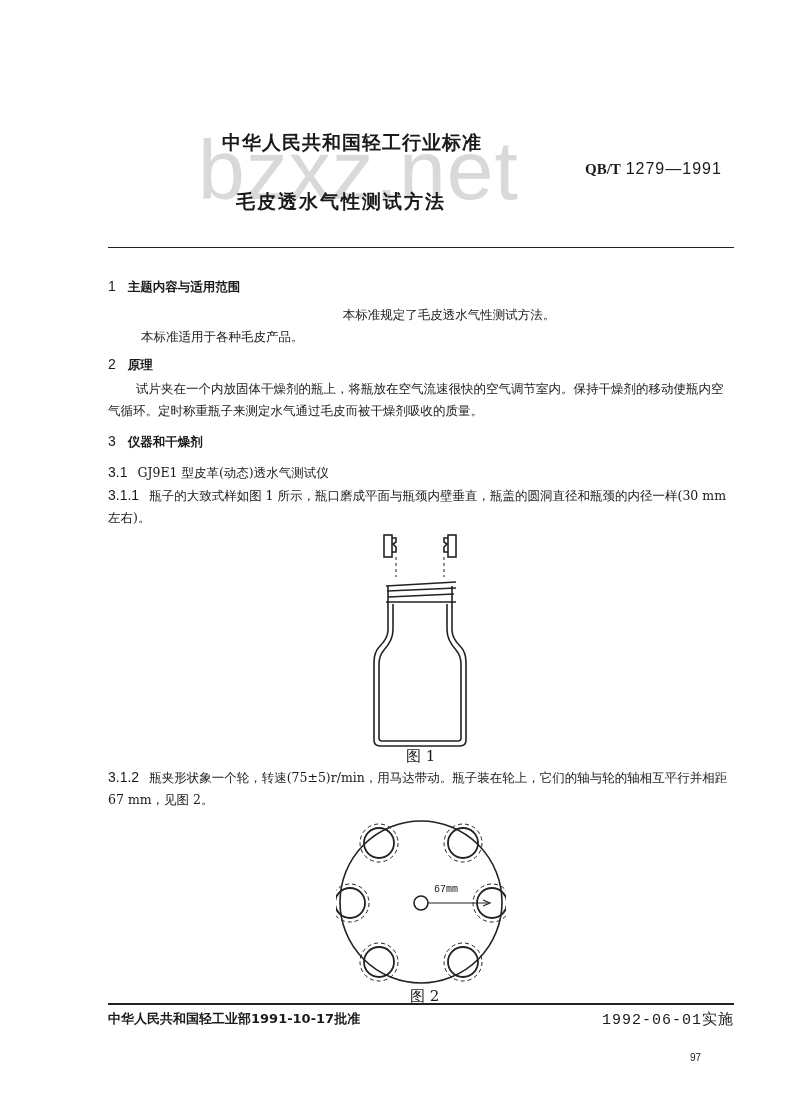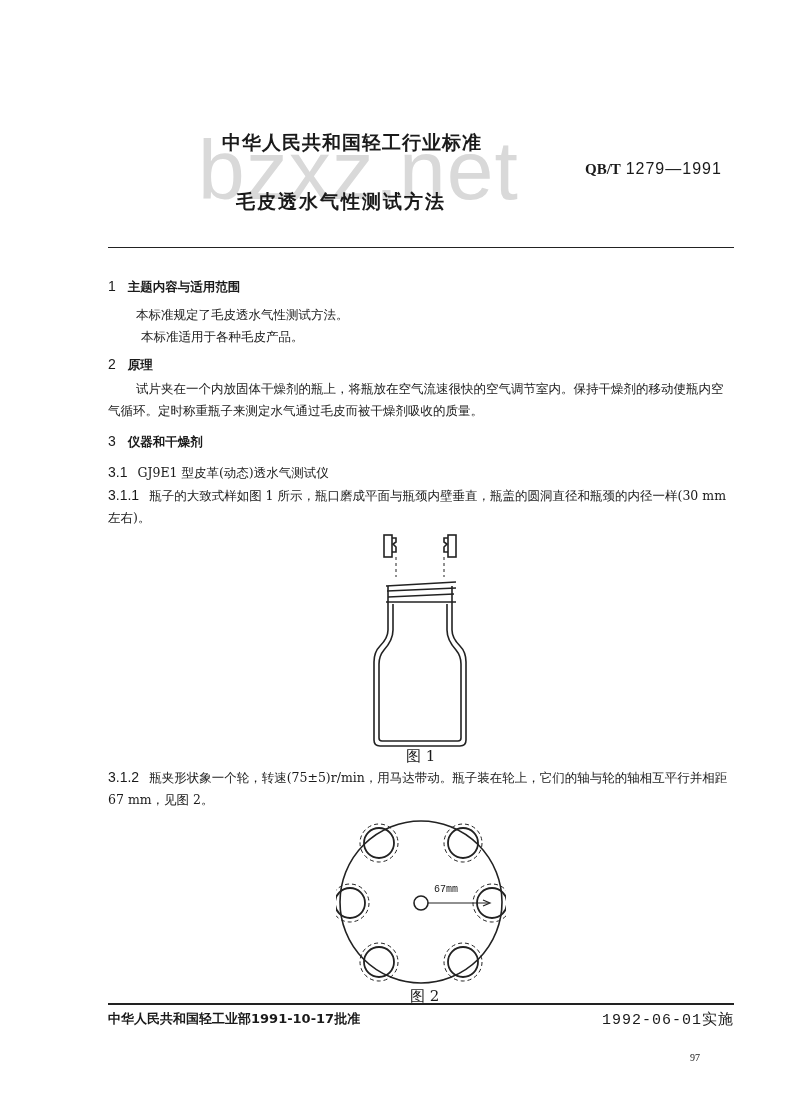--- a/index.html
+++ b/index.html
@@ -17,40 +17,40 @@
   .doc-title { left: 236px; top: 189px; font-family: "DejaVu Sans", sans-serif; font-weight: bold;
                font-size: 19px; letter-spacing: 2px; z-index: 1; }
   .rule { left: 108px; width: 626px; height: 1px; background: #222; }
   .sec { font-family: "DejaVu Sans", sans-serif; font-weight: bold; font-size: 12.5px; text-align: right; }
   .sec .n { font-family: "Liberation Sans", sans-serif; font-weight: normal; font-size: 14px; margin-right: 12px; }
   .p { font-size: 12.5px; line-height: 22px; width: 626px; }
   .sub .n { font-family: "Liberation Sans", sans-serif; font-size: 14px; margin-right: 10px; }
   .caption { font-size: 15px; }
   .footer-l { left: 108px; top: 1010px; font-family: "DejaVu Sans", sans-serif; font-weight: bold; font-size: 13px; text-align: right; }
   .footer-r { right: 66px; top: 1010px; font-family: Liberation Mono, monospace; font-size: 15px; letter-spacing: 1px; }
-  .page-no { left: 690px; top: 1052px; font-size: 10px; font-family: Liberation Serif, serif; }
+  .page-no { left: 690px; top: 1052px; font-size: 10px; font-family: Liberation Sans, sans-serif; }
 </style>
 </head>
 <body>
 
 <div class="abs watermark">bzxz.net</div>
 
 <div class="abs hdr-title">中华人民共和国轻工行业标准</div>
 <div class="abs std-no">
   <b>QB/T</b>
   <span class="num">1279—1991</span>
 </div>
 <div class="abs doc-title">毛皮透水气性测试方法</div>
 
 <div class="abs rule" style="top:247px;"></div>
 
 <div class="abs sec" style="left:108px; top:278px;">
   <span class="n">1</span><span>主题内容与适用范围</span>
 </div>
-<div class="abs p" style="left:136px; top:304px;">本标准规定了毛皮透水气性测试方法。</div>
+<div class="abs p" style="left:136px; top:304px;text-align:center;">本标准规定了毛皮透水气性测试方法。</div>
 <div class="abs p" style="left:141px; top:326px;">本标准适用于各种毛皮产品。</div>
 
 <div class="abs sec" style="left:108px; top:356px;">
   <span class="n">2</span><span>原理</span>
 </div>
 <div class="abs p" style="left:108px; top:378px; text-indent:28px;">试片夹在一个内放固体干燥剂的瓶上，将瓶放在空气流速很快的空气调节室内。保持干燥剂的移动使瓶内空气循环。定时称重瓶子来测定水气通过毛皮而被干燥剂吸收的质量。</div>
 
 <div class="abs sec" style="left:108px; top:433px;">
   <span class="n">3</span><span>仪器和干燥剂</span>
 </div>

